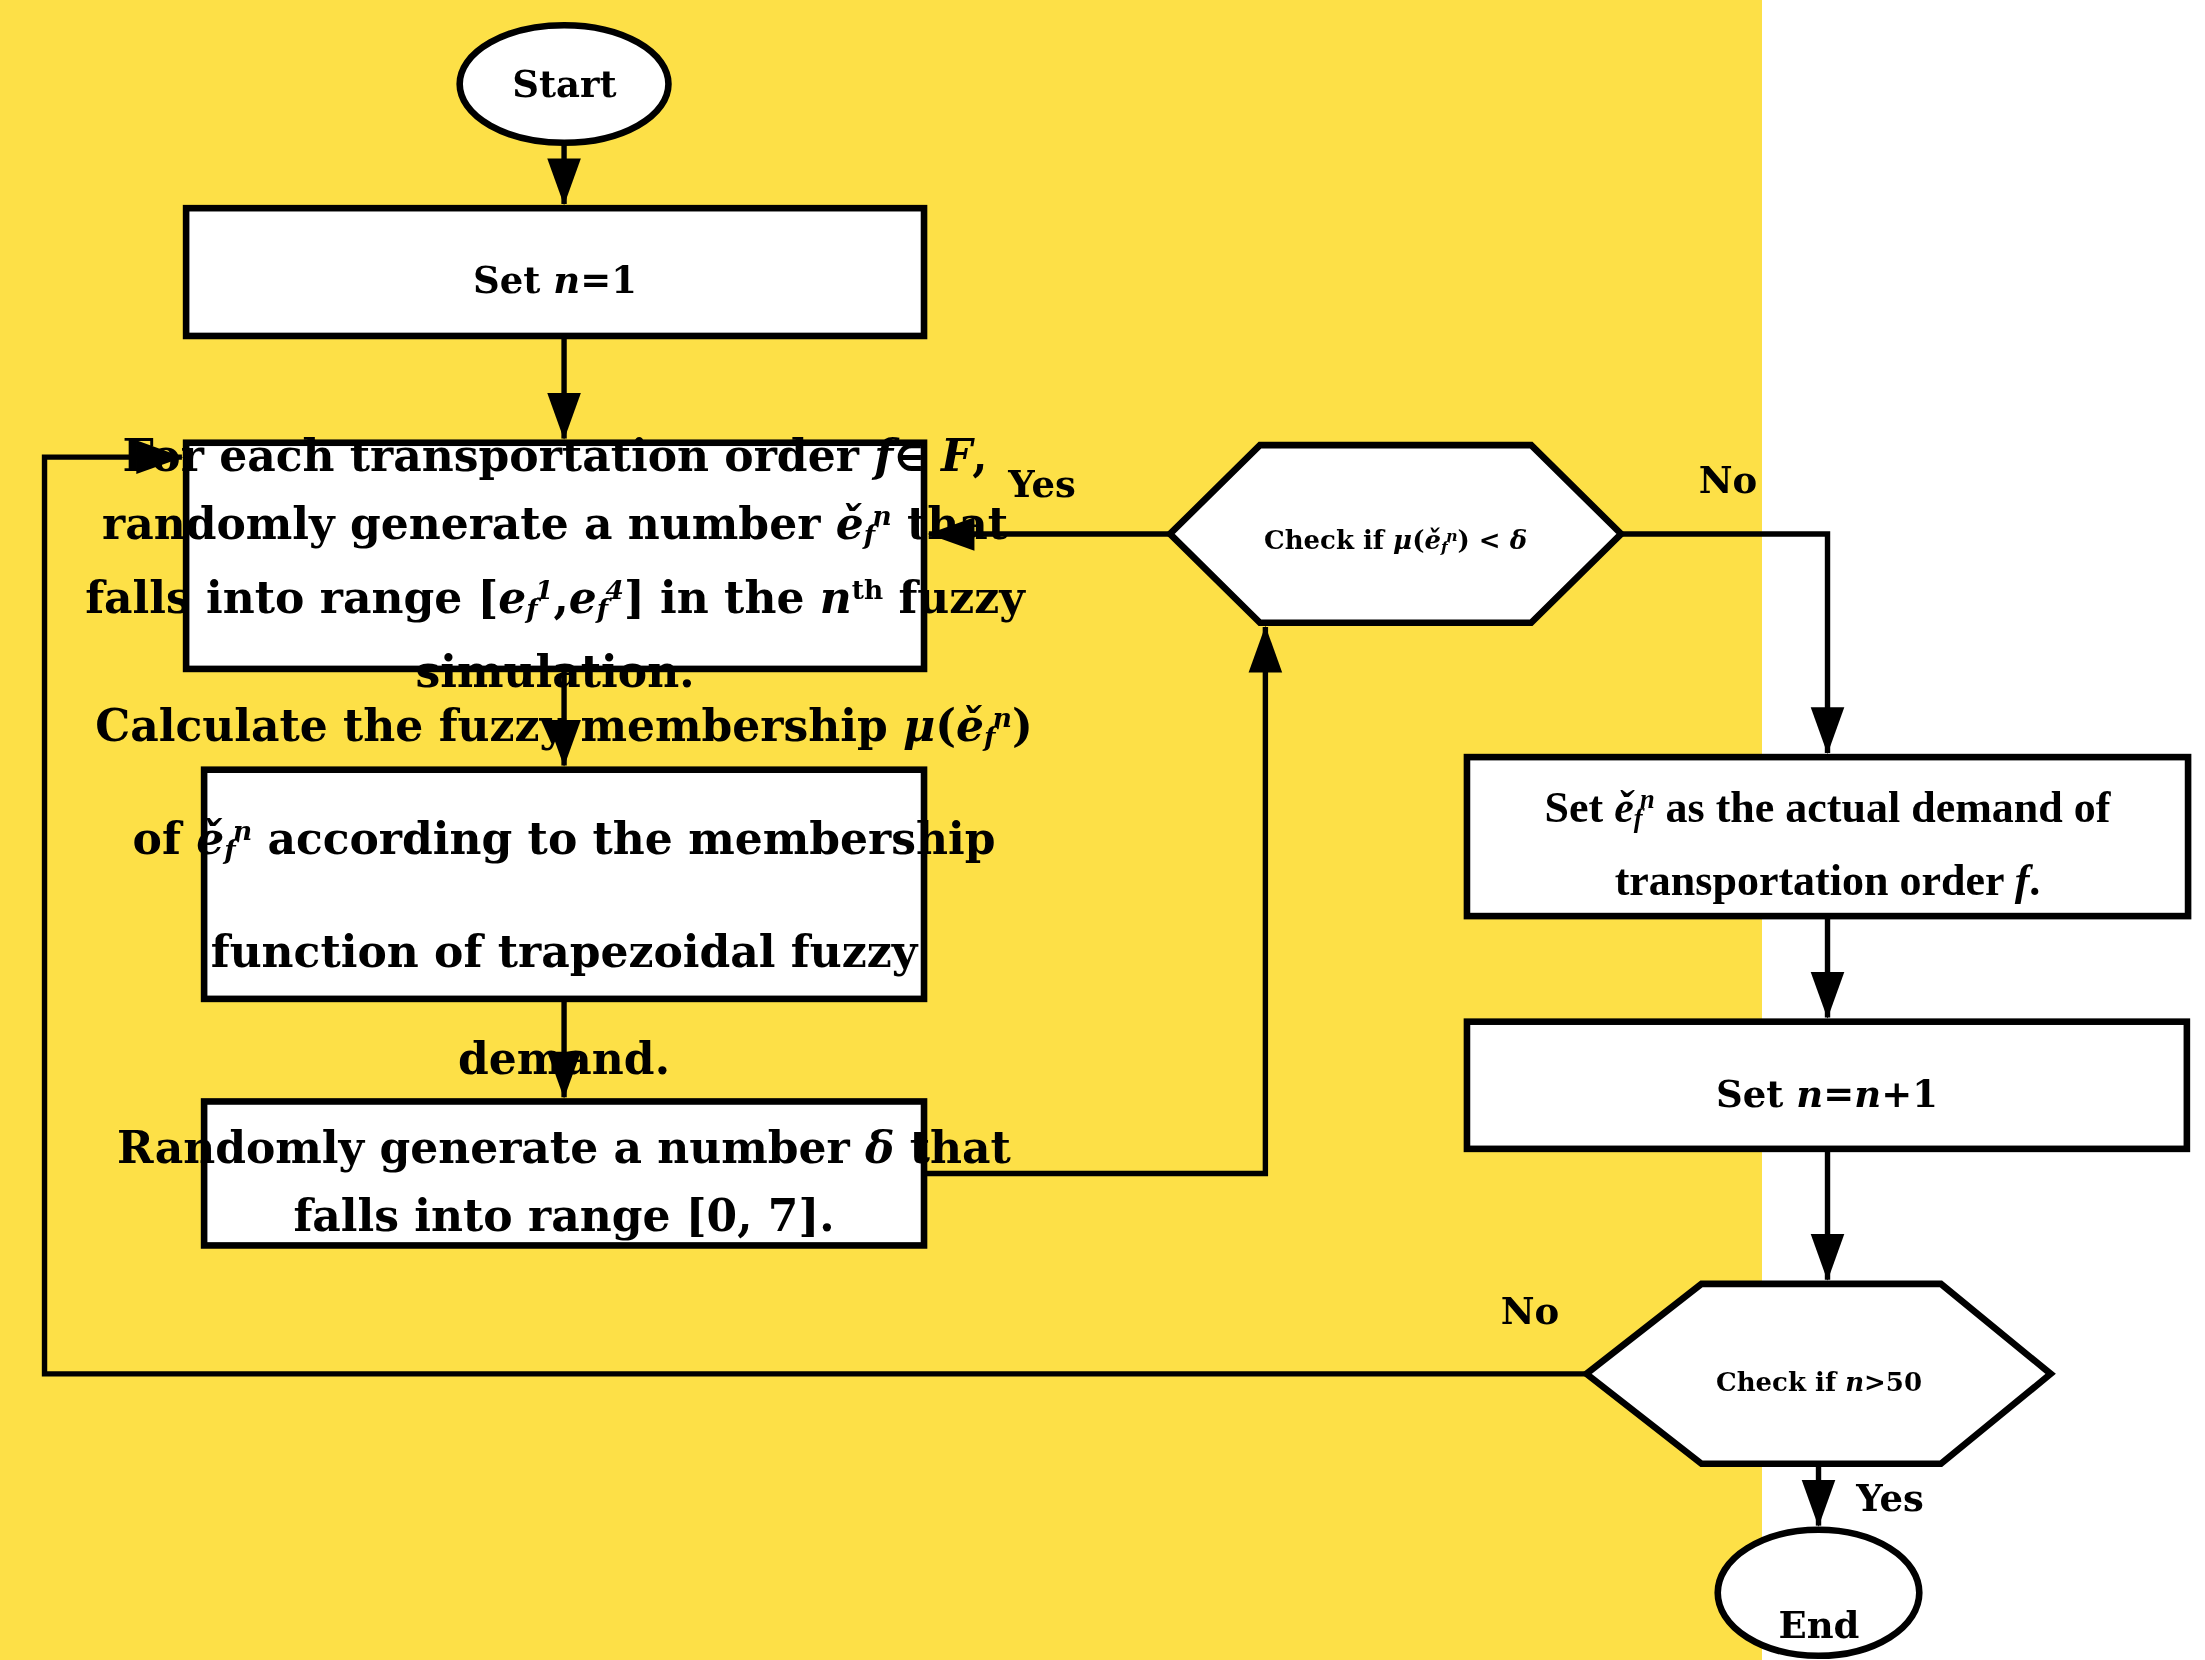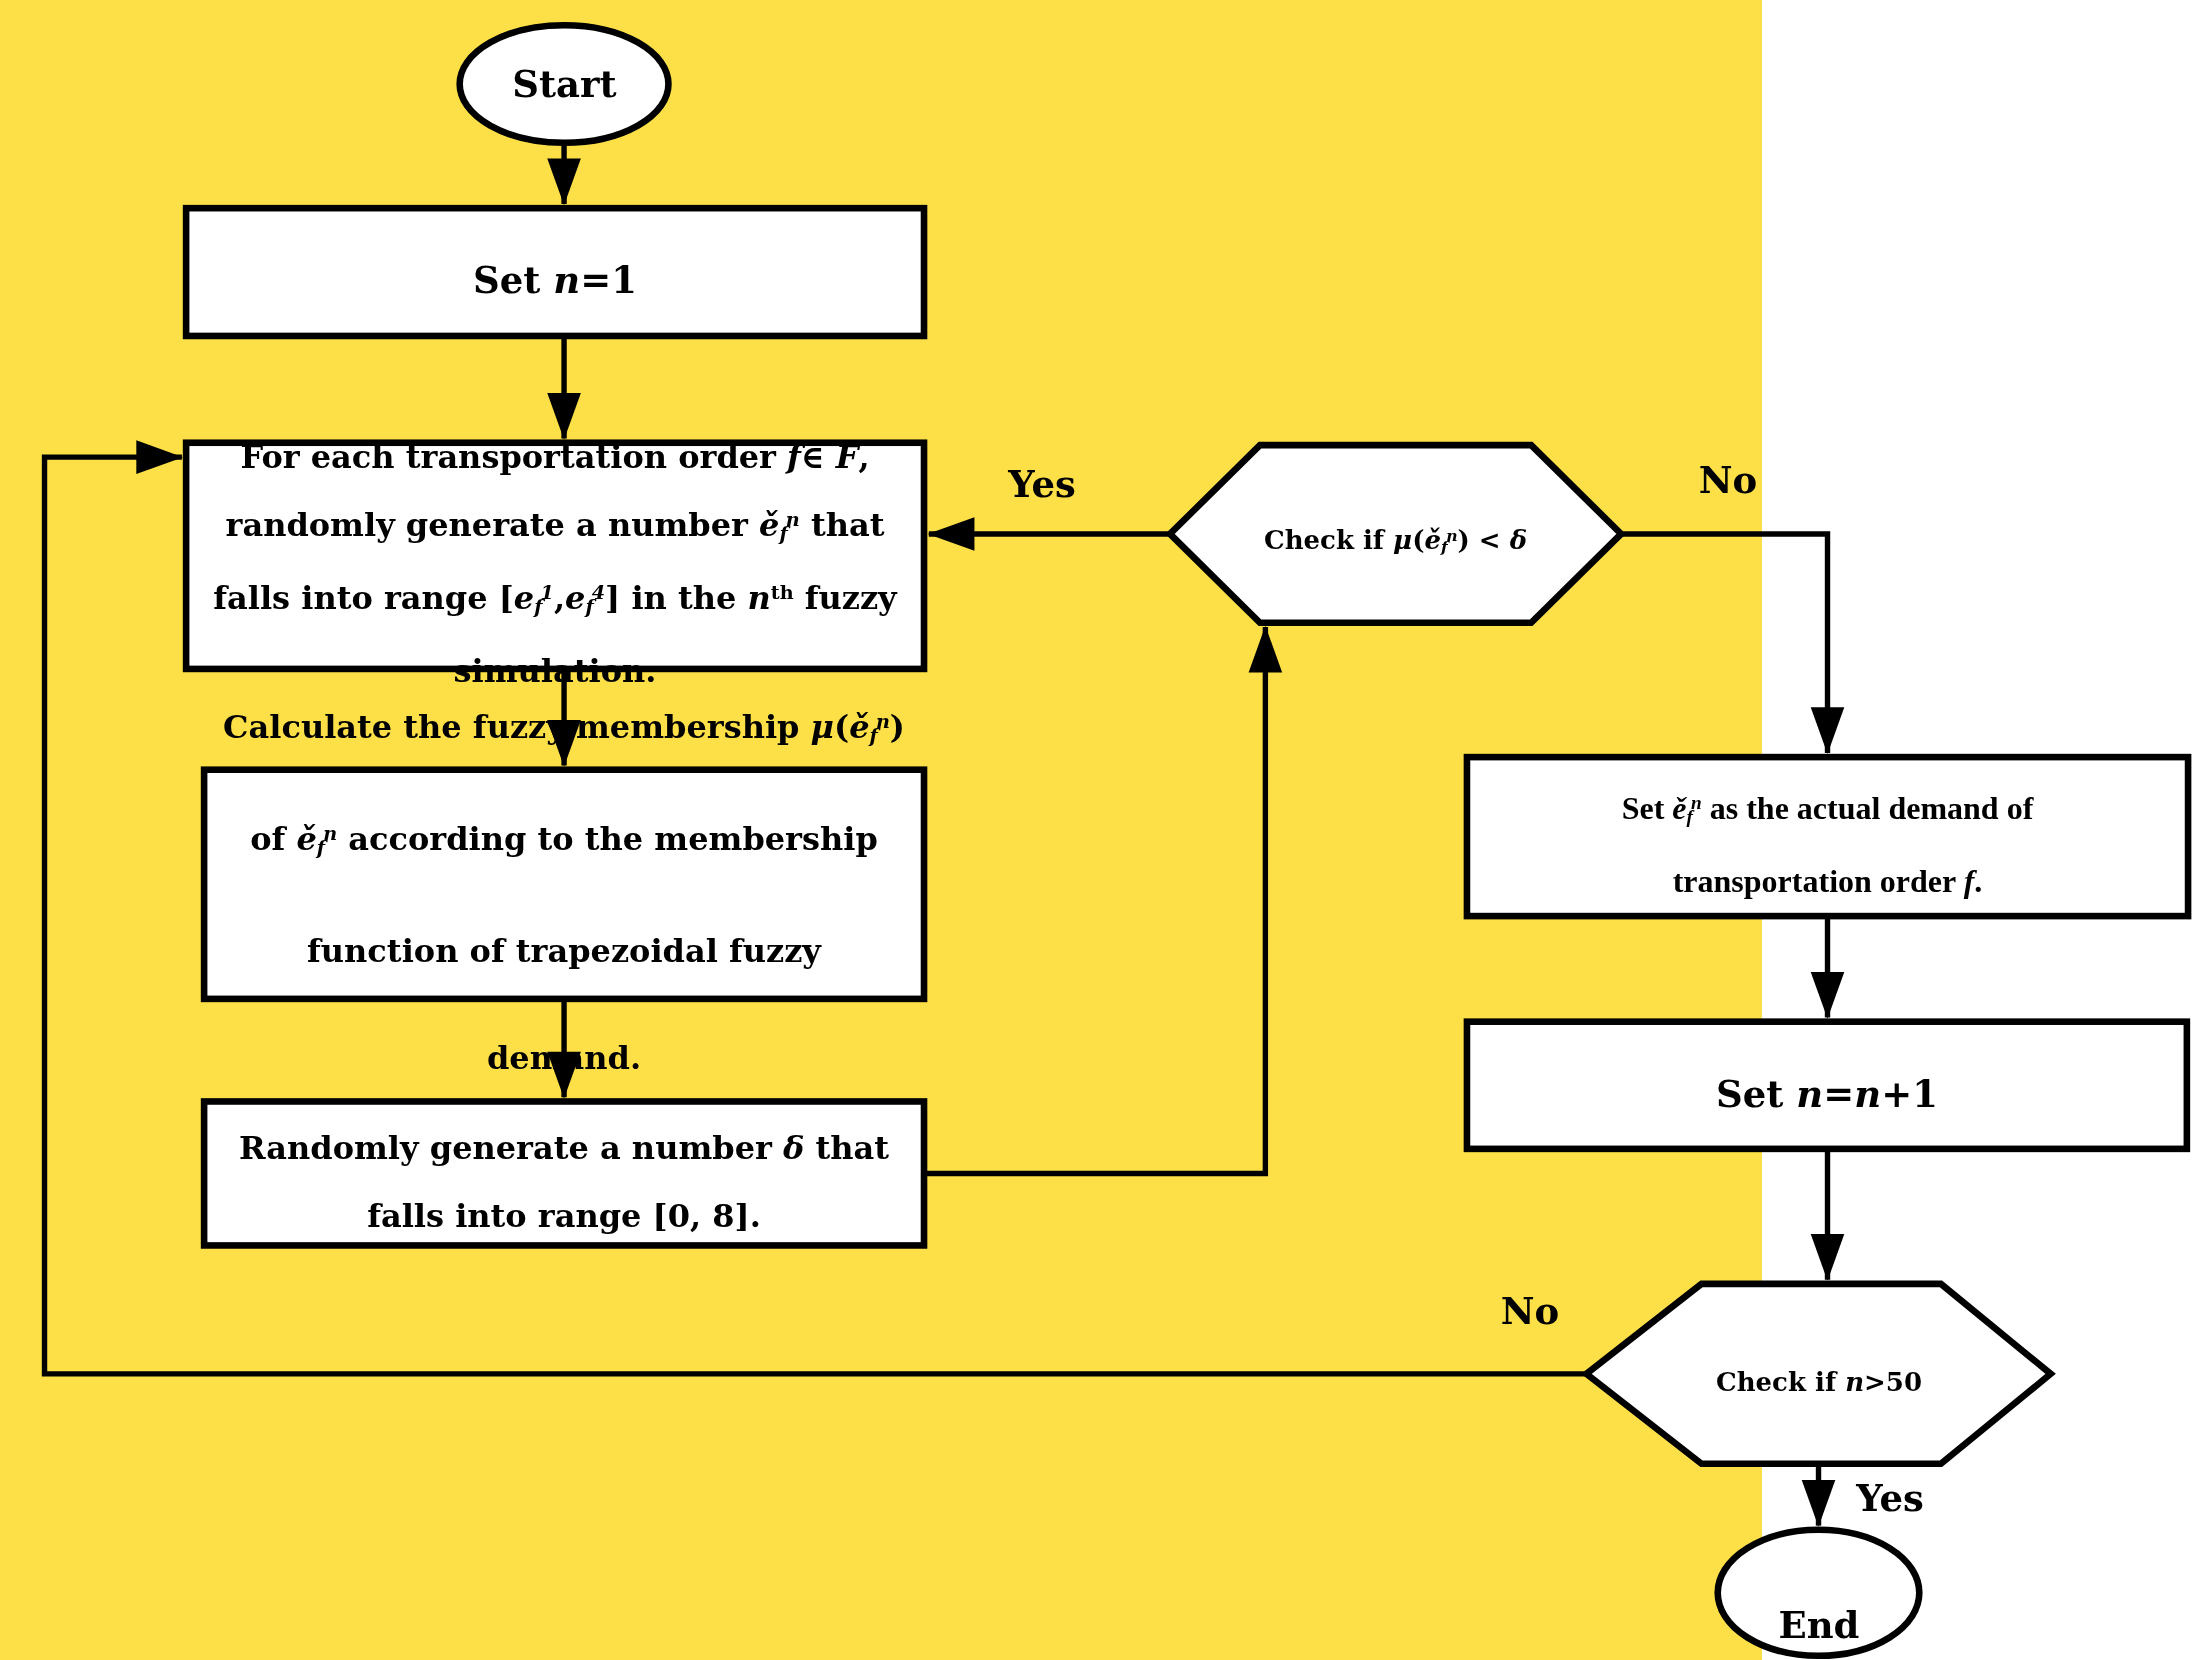--- a/index.html
+++ b/index.html
@@ -33,21 +33,21 @@
     stroke: #000000;
     stroke-width: 9;
   }
   .node-text {
     position: absolute;
     display: flex;
     flex-direction: column;
     align-items: center;
     justify-content: center;
     text-align: center;
-    font-size: 32px;
+    font-size: 44px;
     line-height: 52px;
     z-index: 2;
   }
   .node-text .tl { white-space: nowrap; margin-top: 16px; }
   .lg { font-size: 37px; }
   .md { font-size: 26px; }
   .edge-label {
     position: absolute;
     display: flex;
     align-items: center;
@@ -121,21 +121,21 @@
 
   <div class="node-text" style="left:204px; top:770px; width:720px; height:229px;gap:39px;">
       <div class="tl"><span class="seg-r">Calculate the fuzzy membership </span><span class="seg-i">μ</span><span class="seg-r">(</span><span class="seg-i">ě</span><span class="seg-isub">f</span><span class="seg-isup">n</span><span class="seg-r">)</span></div>
       <div class="tl"><span class="seg-r">of </span><span class="seg-i">ě</span><span class="seg-isub">f</span><span class="seg-isup">n</span><span class="seg-r"> according to the membership</span></div>
       <div class="tl"><span class="seg-r">function of trapezoidal fuzzy</span></div>
       <div class="tl"><span class="seg-r">demand.</span></div>
     </div>
 
   <div class="node-text" style="left:204px; top:1102px; width:720px; height:144px;">
       <div class="tl"><span class="seg-r">Randomly generate a number </span><span class="seg-i">δ</span><span class="seg-r"> that</span></div>
-      <div class="tl"><span class="seg-r">falls into range [0, 8].</span></div>
+      <div class="tl"><span class="seg-r">falls into range [0, 7].</span></div>
     </div>
 
   <div class="node-text md" style="left:1170px; top:445px; width:451px; height:178px;">
       <div class="tl"><span class="seg-r">Check if </span><span class="seg-i">μ</span><span class="seg-r">(</span><span class="seg-i">ě</span><span class="seg-isub">f</span><span class="seg-isup">n</span><span class="seg-r">) &lt; </span><span class="seg-i">δ</span></div>
     </div>
 
   <div class="node-text" style="left:1467px; top:757px; width:721px; height:159px;font-family:Liberation Serif, serif;">
       <div class="tl"><span class="seg-r">Set </span><span class="seg-i">ě</span><span class="seg-isub">f</span><span class="seg-isup">n</span><span class="seg-r"> as the actual demand of</span></div>
       <div class="tl"><span class="seg-r">transportation order </span><span class="seg-i">f</span><span class="seg-r">.</span></div>
     </div>

